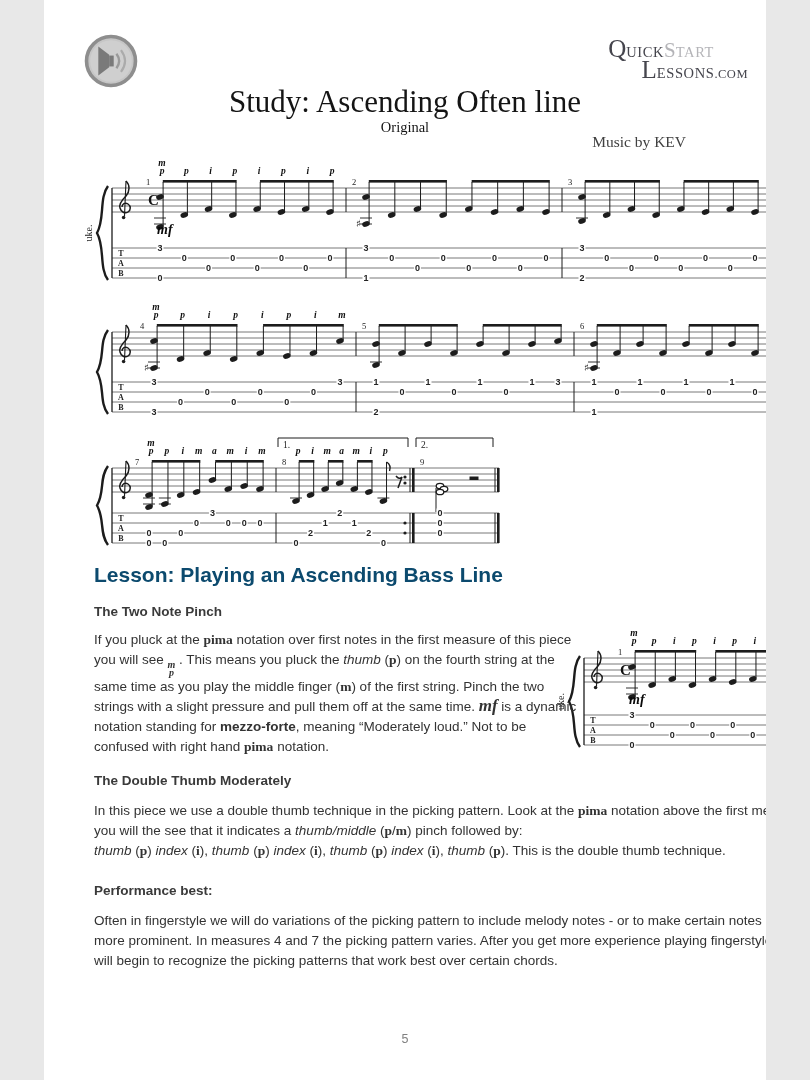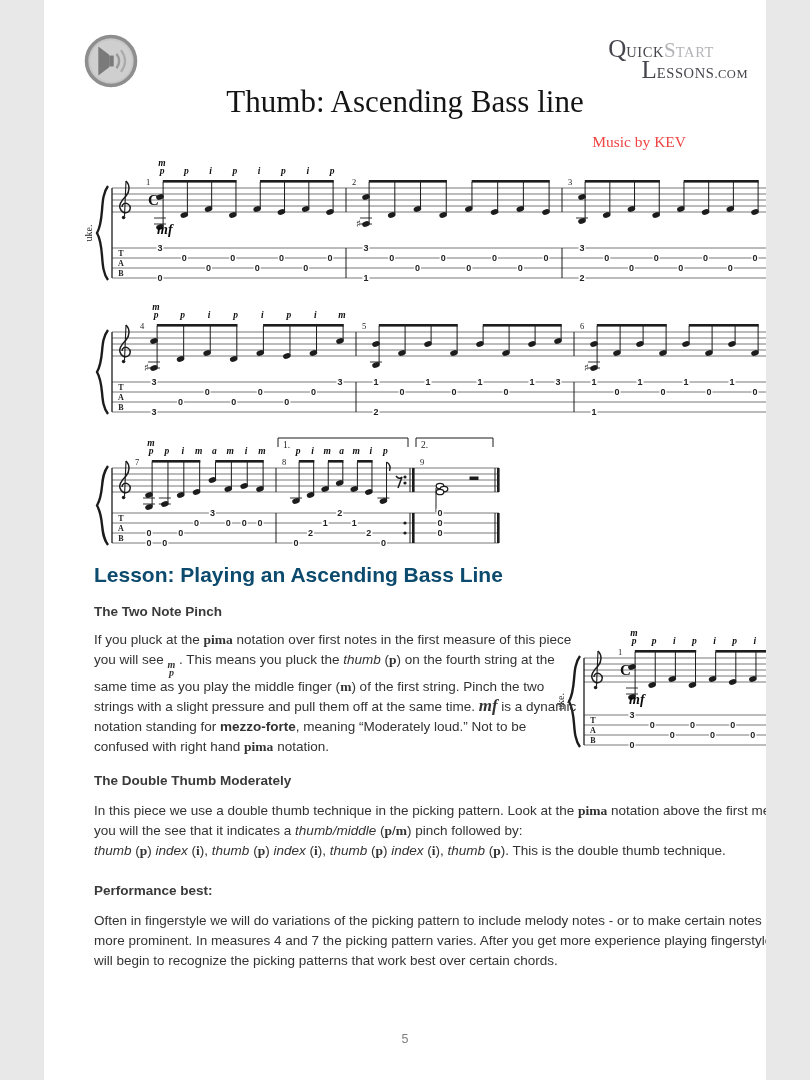--- a/index.html
+++ b/index.html
@@ -13,21 +13,21 @@
   .lg-big{font-size:25px;}
   .lg-med{font-size:21px;}
   .lg-small{font-size:14.5px;letter-spacing:.6px;}
   .lg-tiny{font-size:12.5px;letter-spacing:.5px;}
   .dark{color:#45454d;}
   .light{color:#b4b4b8;}
   .title{position:absolute;left:0;right:0;top:84px;text-align:center;
          font-family:"Liberation Serif",serif;font-size:31px;color:#141414;margin:0;font-weight:normal;}
   .subtitle{position:absolute;left:0;right:0;top:119px;text-align:center;
          font-family:"Liberation Serif",serif;font-size:14.5px;color:#141414;}
-  .credit{position:absolute;right:80px;top:133px;font-family:"Liberation Serif",serif;font-size:15.5px;color:#ef4444;}
+  .credit{position:absolute;right:80px;top:133px;font-family:"Liberation Serif",serif;font-size:15.5px;color:#404040;}
   
   .sysvg{position:absolute;left:0;}
   .mnum{font:8.5px "Liberation Serif",serif;fill:#222;}
   .fing{font:italic bold 9.5px "Liberation Serif",serif;fill:#111;}
   .tabnum{font:bold 9px "Liberation Sans",sans-serif;fill:#222;}
   .tabclef{font:bold 8px "Liberation Serif",serif;fill:#222;}
   .timesig{font:bold 15px "Liberation Serif",serif;fill:#111;}
   .uke{font:10px "Liberation Serif",serif;fill:#222;}
   .mf{font:italic bold 14px "Liberation Serif",serif;fill:#0a0a0a;}
   .acc{font:10px "DejaVu Sans",sans-serif;fill:#111;}
@@ -62,21 +62,22 @@
 
   <div class="logo">
     <div class="l1">
       <span class="lg-big dark">Q</span><span class="lg-small dark">UICK</span><span class="lg-med light">S</span><span class="lg-small light">TART</span>
     </div>
     <div class="l2">
       <span class="lg-big dark">L</span><span class="lg-small dark">ESSONS</span><span class="lg-tiny dark">.COM</span>
     </div>
   </div>
 
-  <h1 class="title">Thumb: Ascending Bass line</h1>
+  <h1 class="title">Study: Ascending Often line</h1>
+  <div class="subtitle">Original</div>
   <div class="credit">Music by KEV</div>
 
   <svg class="sysvg" width="810" height="132" viewBox="0 0 810 132" style="top: 160px;">
       <line x1="68" y1="28" x2="727" y2="28" stroke="#555" stroke-width="0.8"></line>
       <line x1="68" y1="34" x2="727" y2="34" stroke="#555" stroke-width="0.8"></line>
       <line x1="68" y1="40" x2="727" y2="40" stroke="#555" stroke-width="0.8"></line>
       <line x1="68" y1="46" x2="727" y2="46" stroke="#555" stroke-width="0.8"></line>
       <line x1="68" y1="52" x2="727" y2="52" stroke="#555" stroke-width="0.8"></line>
       <line x1="68" y1="88" x2="727" y2="88" stroke="#555" stroke-width="0.8"></line>
       <line x1="68" y1="98" x2="727" y2="98" stroke="#555" stroke-width="0.8"></line>

